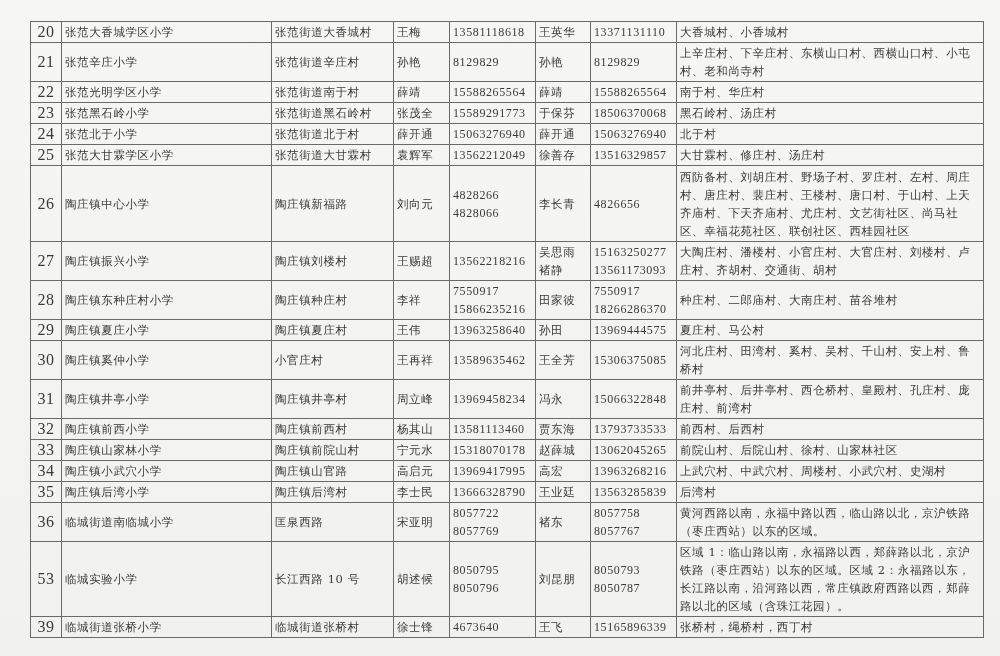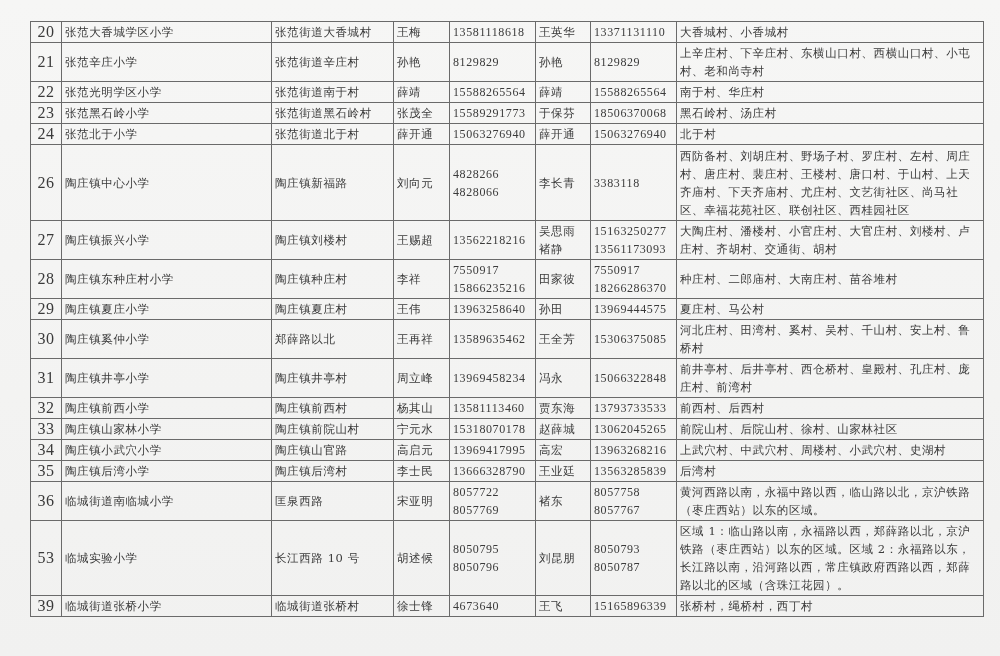--- a/index.html
+++ b/index.html
@@ -111,32 +111,46 @@
     <td class="c-p">薛开通</td>
     <td class="c-num">
             <span class="ml">15063276940</span>
           </td>
     <td class="c-p">薛开通</td>
     <td class="c-num">
             <span class="ml">15063276940</span>
           </td>
     <td class="c-area">北于村</td>
   </tr>
+        <tr style="height: 20px;">
+    <td class="c-idx">25</td>
+    <td class="c-name">张范大甘霖学区小学</td>
+    <td class="c-addr">张范街道大甘霖村</td>
+    <td class="c-p">袁辉军</td>
+    <td class="c-num">
+            <span class="ml">13562212049</span>
+          </td>
+    <td class="c-p">徐善存</td>
+    <td class="c-num">
+            <span class="ml">13516329857</span>
+          </td>
+    <td class="c-area">大甘霖村、修庄村、汤庄村</td>
+  </tr>
         <tr style="height: 76px;">
     <td class="c-idx">26</td>
     <td class="c-name">陶庄镇中心小学</td>
     <td class="c-addr">陶庄镇新福路</td>
     <td class="c-p">刘向元</td>
     <td class="c-num">
             <span class="ml">4828266</span>
             <span class="ml">4828066</span>
           </td>
     <td class="c-p">李长青</td>
     <td class="c-num">
-            <span class="ml">3383118</span>
+            <span class="ml">4826656</span>
           </td>
     <td class="c-area">西防备村、刘胡庄村、野场子村、罗庄村、左村、周庄村、唐庄村、裴庄村、王楼村、唐口村、于山村、上天齐庙村、下天齐庙村、尤庄村、文艺街社区、尚马社区、幸福花苑社区、联创社区、西桂园社区</td>
   </tr>
         <tr style="height: 39px;">
     <td class="c-idx">27</td>
     <td class="c-name">陶庄镇振兴小学</td>
     <td class="c-addr">陶庄镇刘楼村</td>
     <td class="c-p">王赐超</td>
     <td class="c-num">
             <span class="ml">13562218216</span>
@@ -177,21 +191,21 @@
           </td>
     <td class="c-p">孙田</td>
     <td class="c-num">
             <span class="ml">13969444575</span>
           </td>
     <td class="c-area">夏庄村、马公村</td>
   </tr>
         <tr style="height: 38px;">
     <td class="c-idx">30</td>
     <td class="c-name">陶庄镇奚仲小学</td>
-    <td class="c-addr">郑薛路以北</td>
+    <td class="c-addr">小官庄村</td>
     <td class="c-p">王再祥</td>
     <td class="c-num">
             <span class="ml">13589635462</span>
           </td>
     <td class="c-p">王全芳</td>
     <td class="c-num">
             <span class="ml">15306375085</span>
           </td>
     <td class="c-area">河北庄村、田湾村、奚村、吴村、千山村、安上村、鲁桥村</td>
   </tr>

